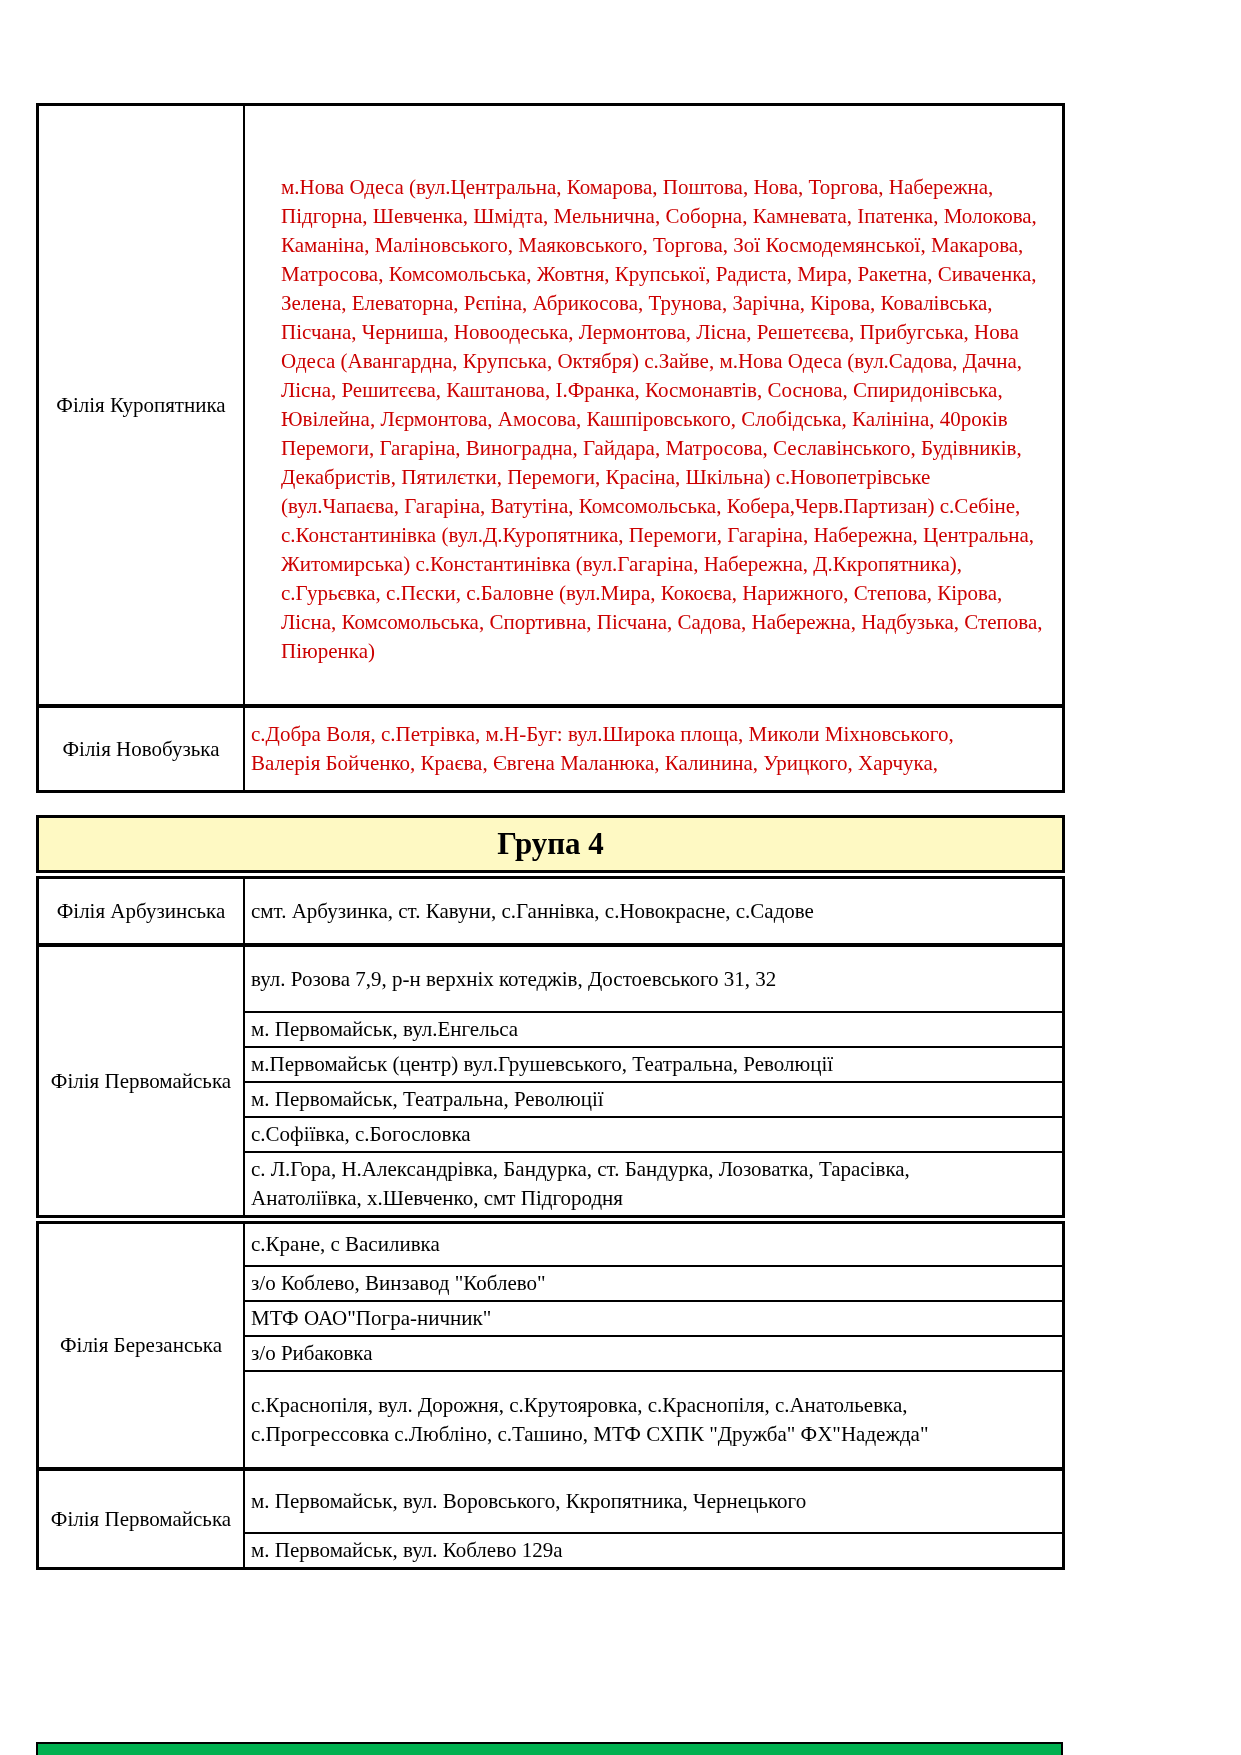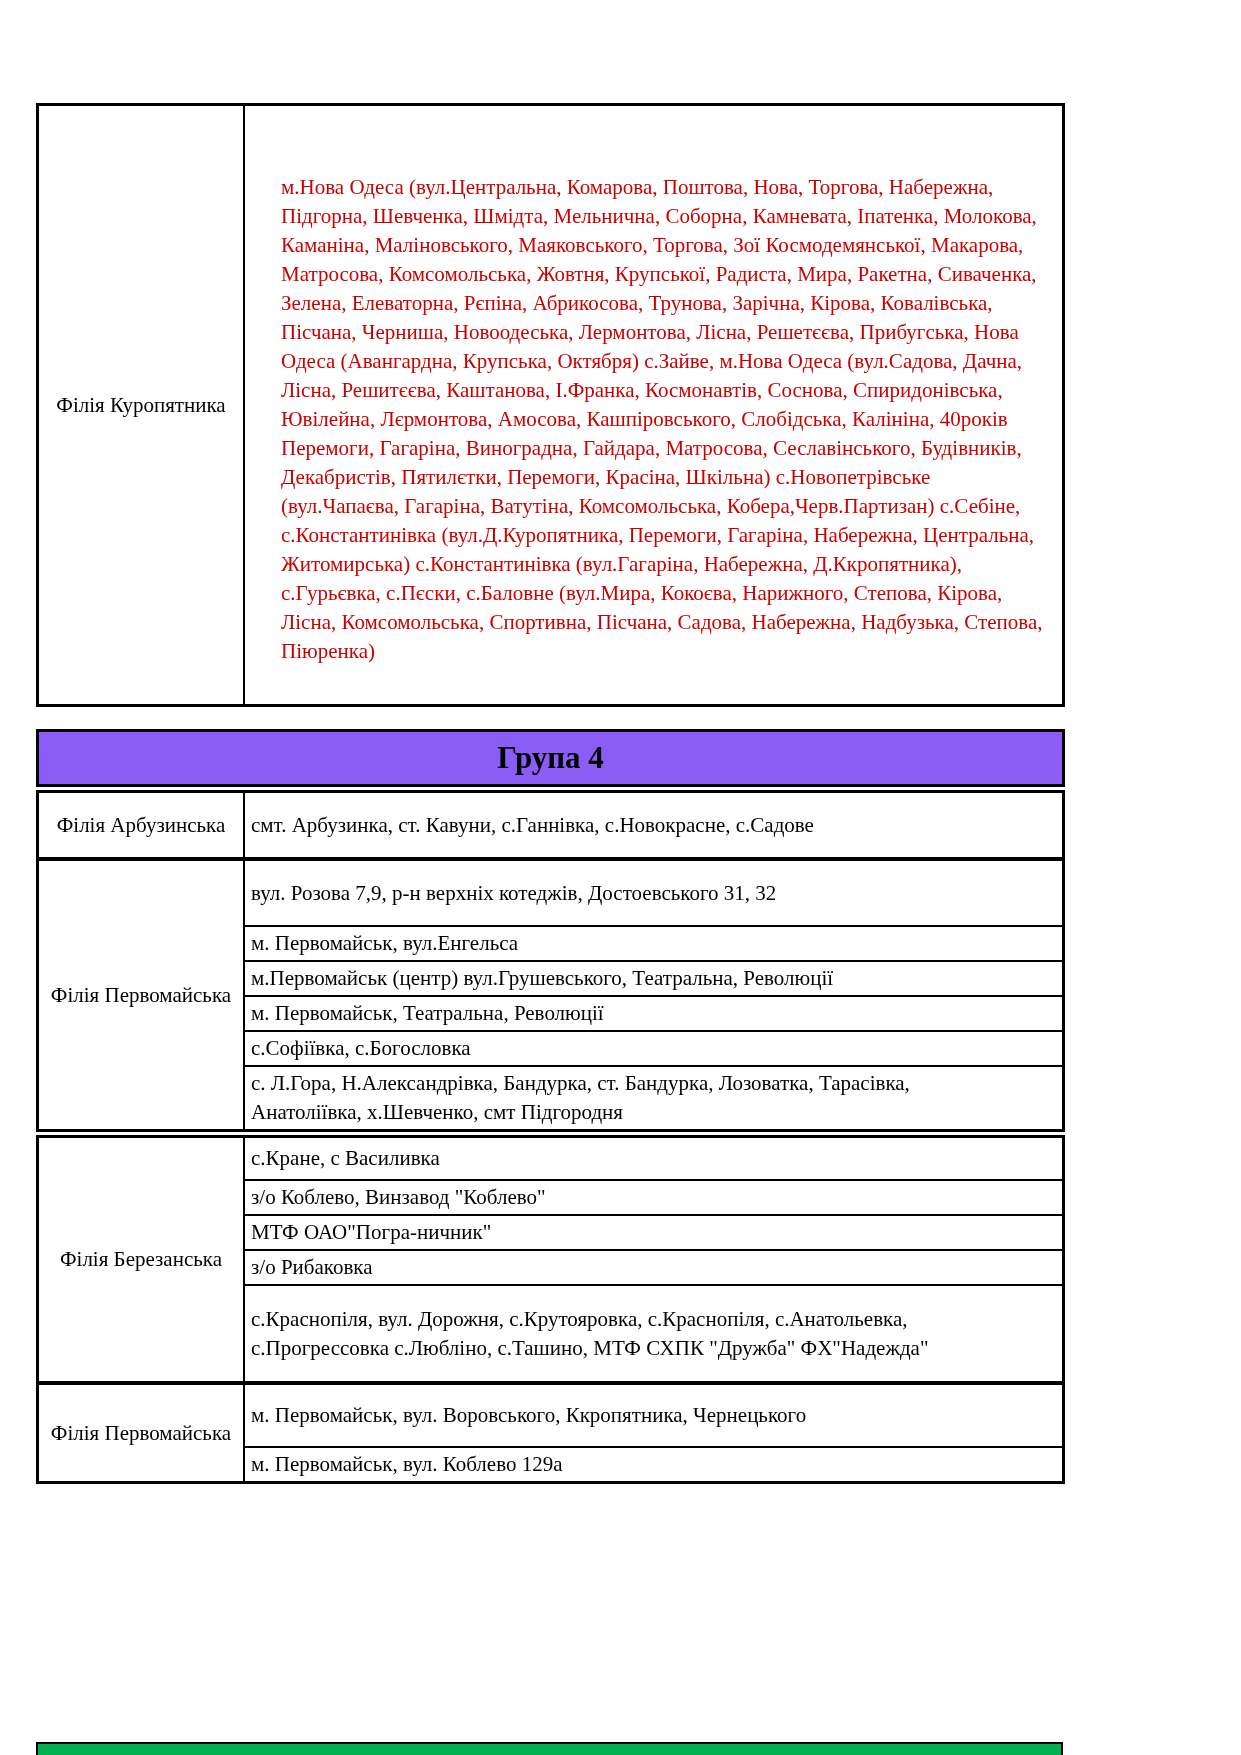--- a/index.html
+++ b/index.html
@@ -43,24 +43,29 @@
 Ювілейна, Лєрмонтова, Амосова, Кашпіровського, Слобідська, Калініна, 40років
 Перемоги, Гагаріна, Виноградна, Гайдара,  Матросова, Сеславінського, Будівників,
 Декабристів, Пятилєтки, Перемоги, Красіна, Шкільна) с.Новопетрівське
 (вул.Чапаєва, Гагаріна, Ватутіна, Комсомольська, Кобера,Черв.Партизан) с.Себіне,
 с.Константинівка (вул.Д.Куропятника, Перемоги, Гагаріна, Набережна, Центральна,
 Житомирська) с.Константинівка (вул.Гагаріна, Набережна, Д.Ккропятника),
 с.Гурьєвка, с.Пєски, с.Баловне (вул.Мира, Кокоєва, Нарижного, Степова, Кірова,
 Лісна, Комсомольська, Спортивна, Пісчана, Садова, Набережна, Надбузька, Степова,
 Піюренка)</td>
       </tr>
+      <tr class="thick">
+        <td class="branch" style="height:78px">Філія Новобузька</td>
+        <td class="areas-red" style="color: rgb(204, 0, 0);">с.Добра Воля, с.Петрівка, м.Н-Буг: вул.Широка площа, Миколи Міхновського,
+Валерія Бойченко, Краєва, Євгена Маланюка,  Калинина, Урицкого, Харчука,</td>
+      </tr>
     </tbody>
       </table>
 
-    <div class="group-hdr" style="background-color: #8b5cf6;">Група 4</div>
+    <div class="group-hdr" style="background-color: #fef9c3;">Група 4</div>
 
     <table class="doc t-group">
       <tbody>
           <tr>
         <td class="branch" style="height:60px">Філія Арбузинська</td>
         <td>смт. Арбузинка, ст. Кавуни, с.Ганнівка, с.Новокрасне, с.Садове</td>
       </tr>
       <tr class="thick">
         <td class="branch" rowspan="6">Філія Первомайська</td>
         <td style="height:60px">вул. Розова 7,9, р-н верхніх котеджів, Достоевського 31, 32</td>

